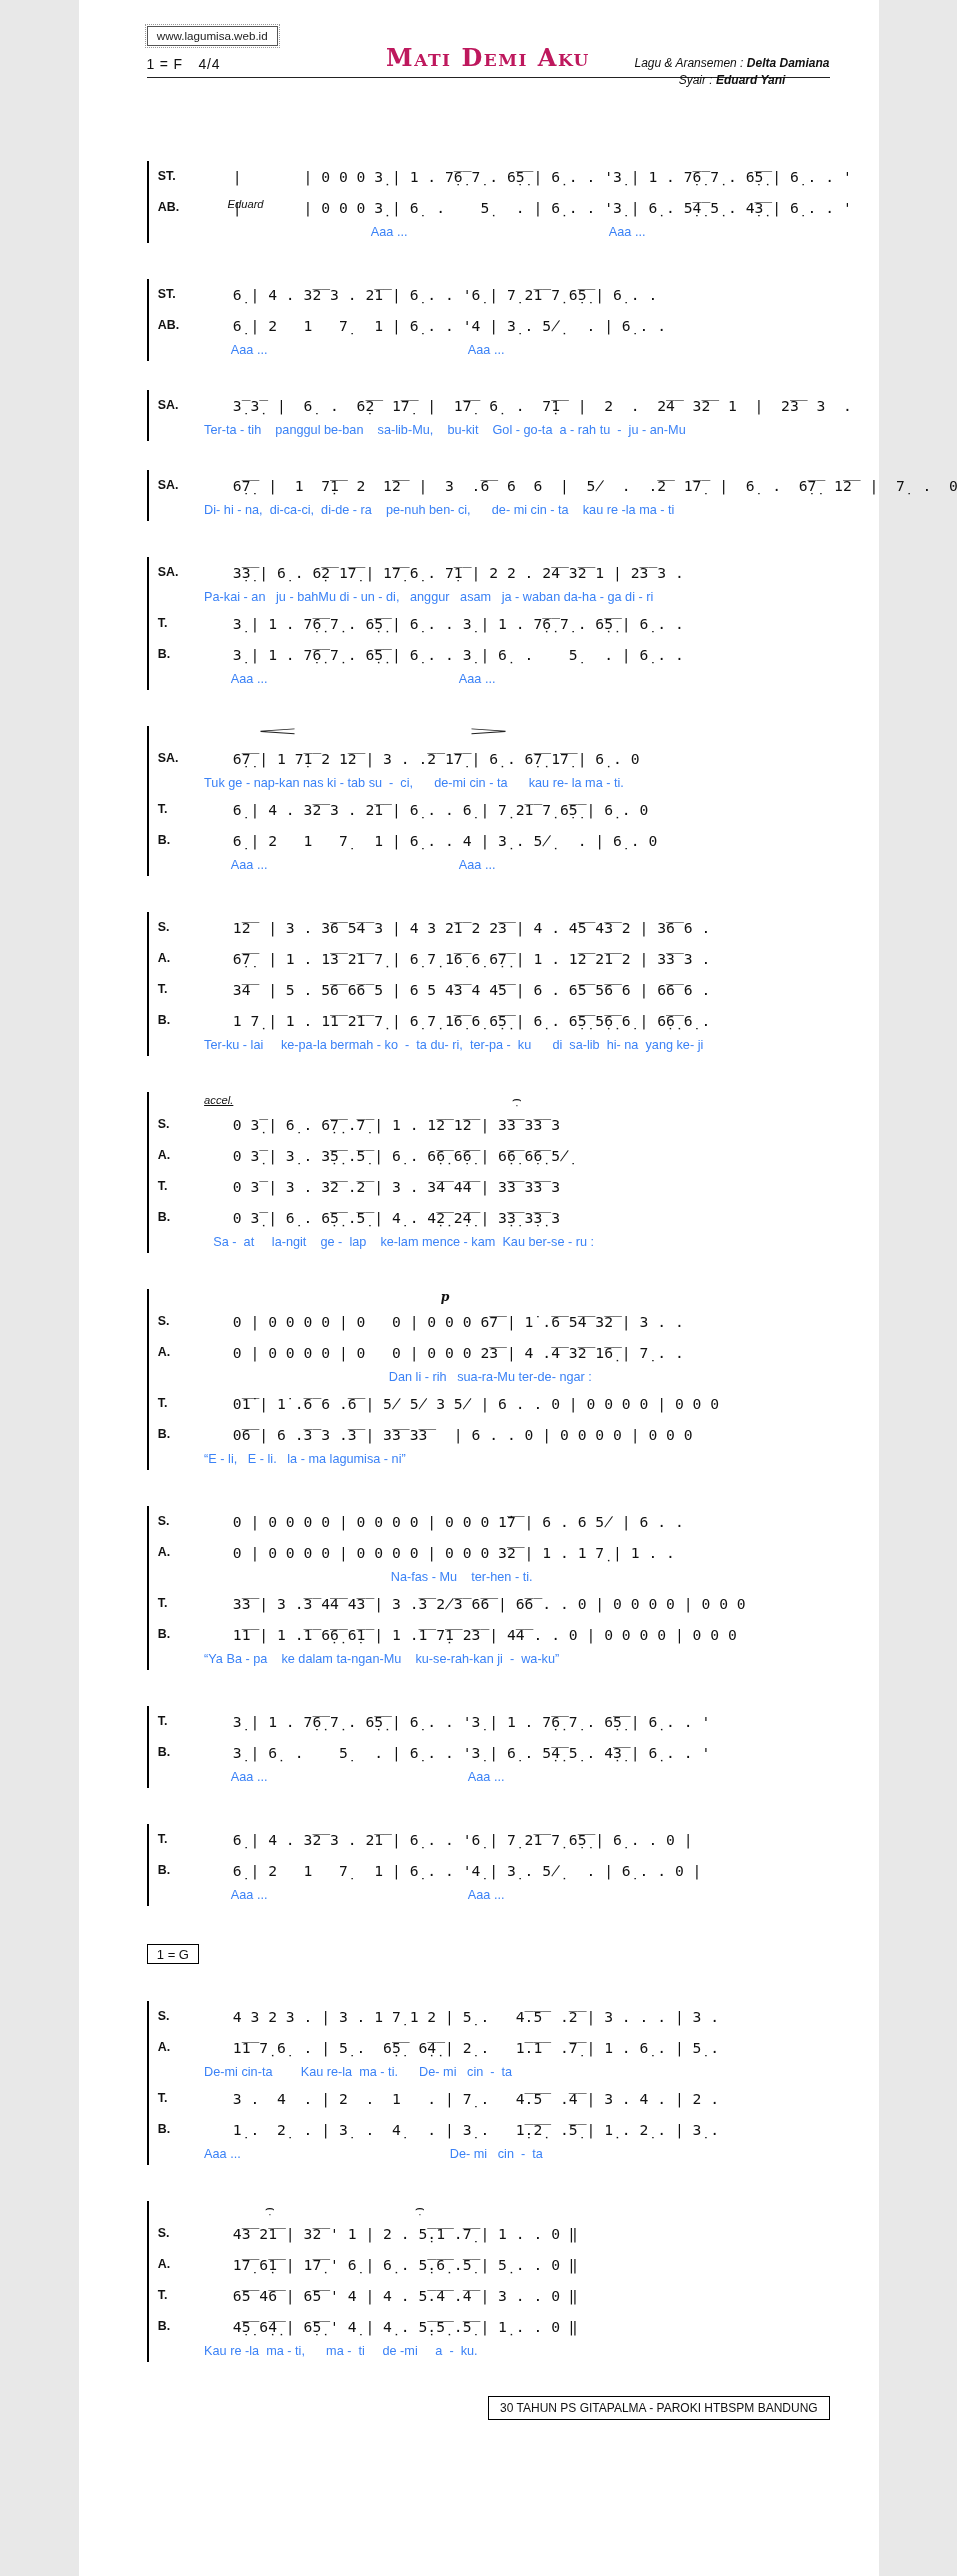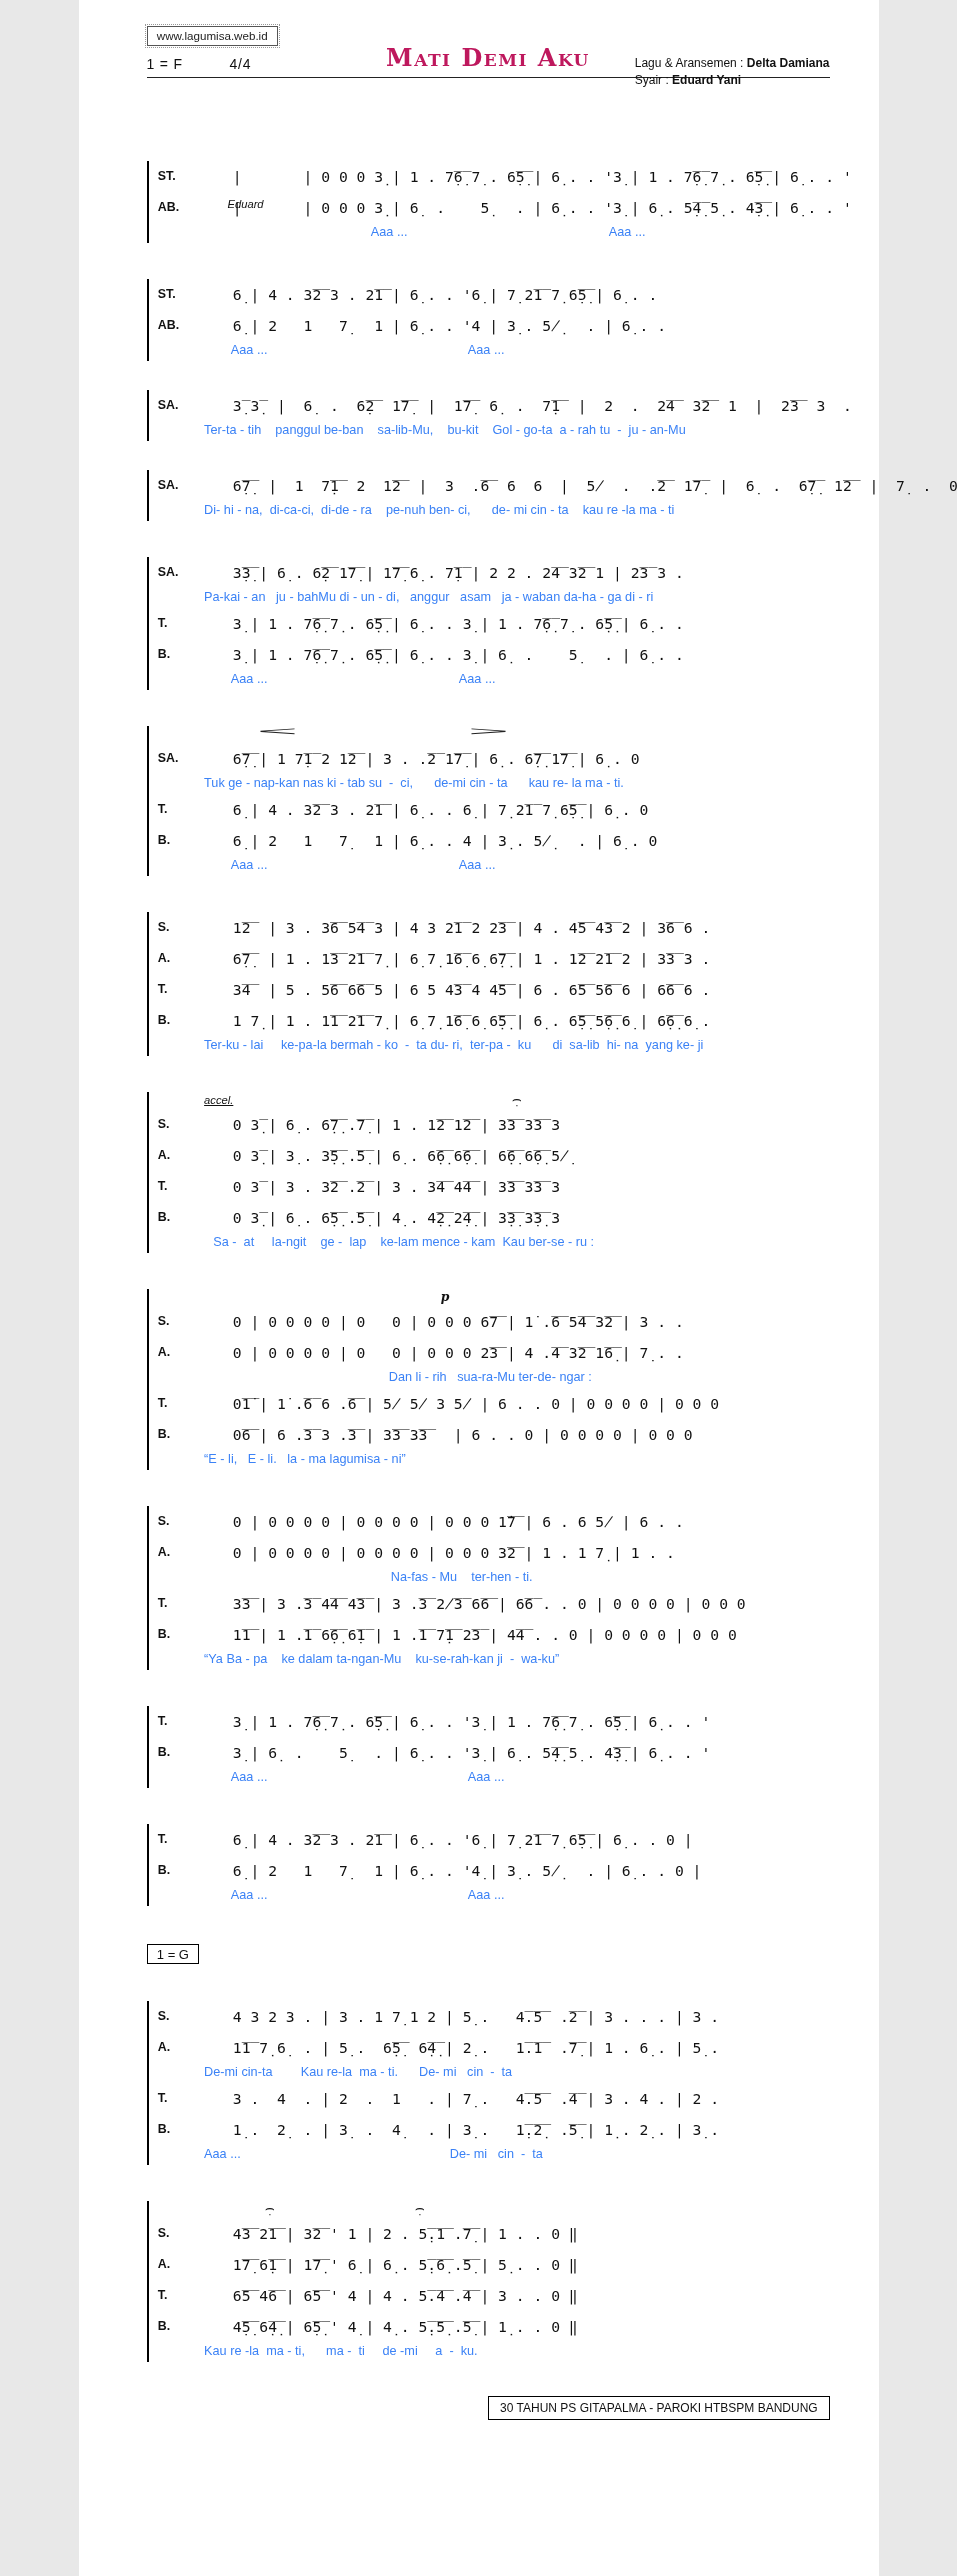--- a/index.html
+++ b/index.html
@@ -8,27 +8,27 @@
     box-sizing:border-box;padding:26px 49px 31px 68px;position:relative;
     font-family:"Liberation Sans",sans-serif;color:#111;
   }
   
   .hdr{position:relative;height:99px;}
   .logo-box{
     display:inline-block;border:1.5px solid #555;outline:0.8px dotted #999;outline-offset:1.5px;
     padding:2.3px 9.3px;font-size:11.6px;color:#222;
   }
   .keytime{margin-top:10.8px;font-size:14px;letter-spacing:0.8px;}
-  .keytime .time{margin-left:42px;}
+  .keytime .time{margin-left:11px;}
   .page-title{
     position:absolute;left:0;right:0;top:17px;text-align:center;
     font-family:"DejaVu Serif",serif;font-variant:small-caps;font-weight:600;
     font-size:24px;letter-spacing:1.5px;color:#be185d;
   }
-  .credits{position:absolute;right:0;top:29px;text-align:left;font-size:12px;line-height:1.45;}
+  .credits{position:absolute;right:0;top:29px;text-align:center;font-style:italic;font-size:12px;line-height:1.45;}
   .credits b{font-weight:bold;}
   .rule{border:none;border-top:1.2px solid #222;margin:4.6px 0 0 0;}
   
   .sys{
     border-left:2.3px double #000;padding-left:9.3px;margin-top:36px;margin-bottom:12.4px;
     position:relative;
   }
   .sys.tight{margin-top:29px;}
   .row{display:flex;align-items:flex-start;line-height:31px;height:31px;gap:38px;}
   .lbl{width:37px;flex:0 0 37px;font-weight:bold;font-size:12.4px;line-height:31px;}

